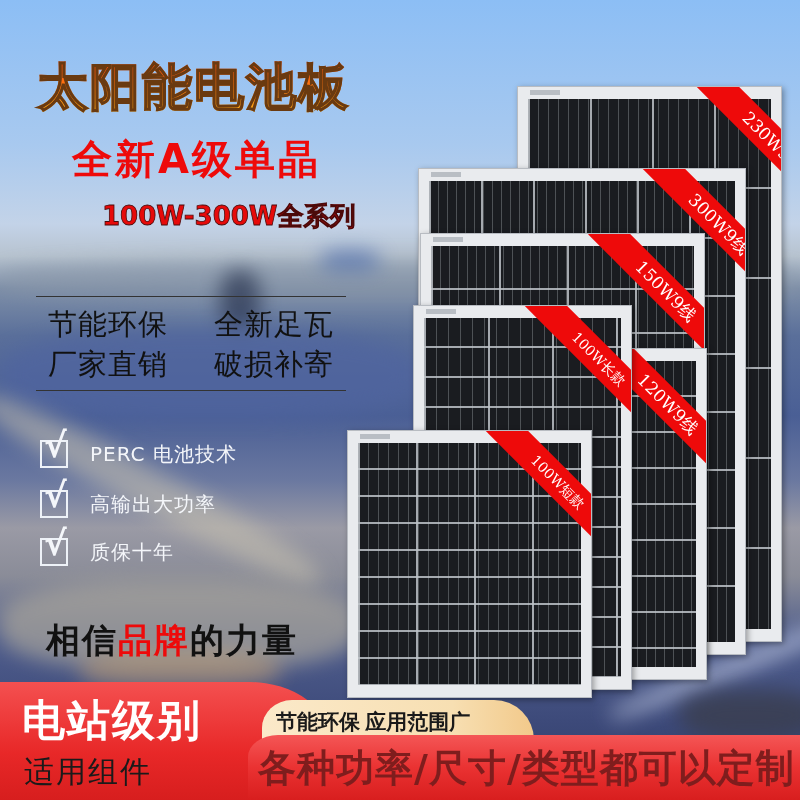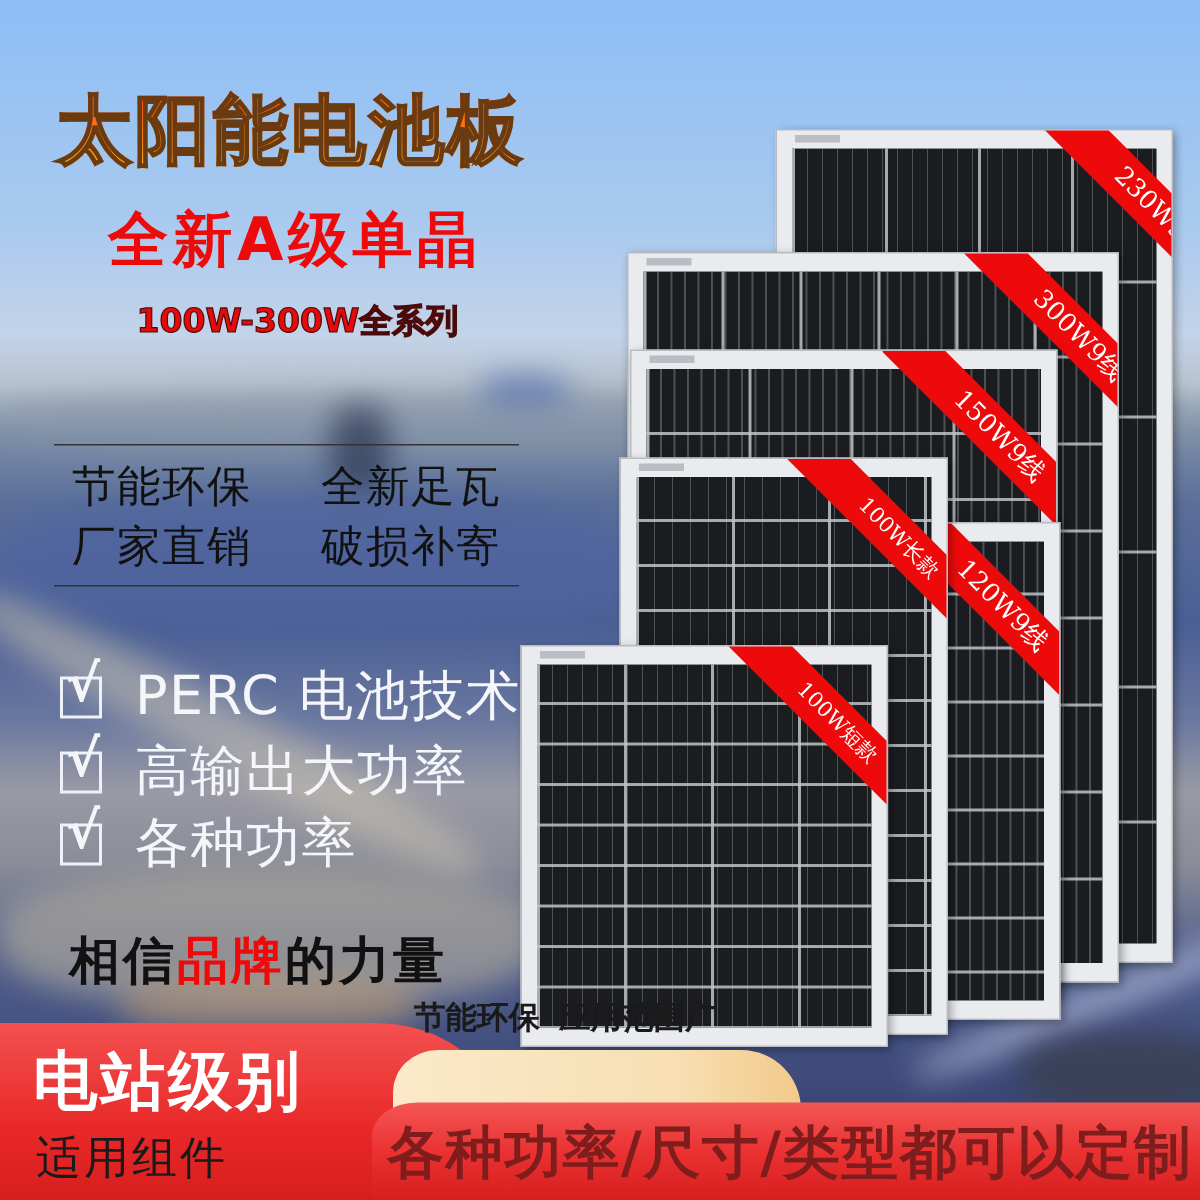--- a/index.html
+++ b/index.html
@@ -5,44 +5,44 @@
 *{margin:0;padding:0;box-sizing:border-box;}
 html,body{width:800px;height:800px;overflow:hidden;}
 body{font-family:"DejaVu Sans","Liberation Sans",sans-serif;position:relative;
   background:linear-gradient(180deg,#8cbef5 0%,#a8c9ef 18%,#c3d3e8 28%,#b7c3cf 32%,#7e8fa8 36%,#5a6f9a 42%,#4a5f95 52%,#6a78a0 60%,#9a9aa5 66%,#8a8c98 72%,#4f5d8c 80%,#3d4a7a 90%,#2e3a66 100%);}
 .bg-layer{position:absolute;left:0;top:0;width:800px;height:800px;overflow:hidden;}
 .blob{position:absolute;filter:blur(10px);border-radius:40%;}
 .title-main{position:absolute;left:38px;top:54px;font-size:50px;font-weight:900;letter-spacing:2px;
   background:linear-gradient(180deg,#ff3d10 0%,#ff7a10 50%,#ffc21a 100%);-webkit-background-clip:text;background-clip:text;color:transparent;
   -webkit-text-stroke:1.5px #6a3a10;font-family:"DejaVu Sans",sans-serif;}
 .title-sub{position:absolute;left:72px;top:132px;font-size:40px;font-weight:900;color:#ee0a0a;letter-spacing:3px;font-family:"DejaVu Sans",sans-serif;}
-.title-range{position:absolute;left:91px;top:199px;font-size:22px;font-weight:900;color:#e60a0a;-webkit-text-stroke:0.8px #4a0a0a;font-family:"DejaVu Sans",sans-serif;}
+.title-range{position:absolute;left:102px;top:199px;font-size:26px;font-weight:900;color:#e60a0a;-webkit-text-stroke:0.8px #4a0a0a;font-family:"DejaVu Sans",sans-serif;}
 .rule{position:absolute;height:1px;background:#333;}
 .promo{position:absolute;font-size:29px;color:#111;letter-spacing:1px;font-family:"DejaVu Sans",sans-serif;}
 .feature{position:absolute;left:40px;display:flex;align-items:center;}
 .check{width:28px;height:28px;border:2.5px solid #eef2f8;position:relative;margin-right:22px;}
 .check span{position:absolute;left:2px;top:-14px;font-size:34px;color:#f4f6fa;font-weight:700;line-height:1;}
-.feature-text{font-size:36px;color:#f4f6fa;letter-spacing:1px;font-family:"DejaVu Sans",sans-serif;}
+.feature-text{font-size:20px;color:#f4f6fa;letter-spacing:1px;font-family:"DejaVu Sans",sans-serif;}
 .brand{position:absolute;left:46px;top:618px;font-size:34px;font-weight:900;color:#111;letter-spacing:2px;font-family:"DejaVu Sans",sans-serif;}
 .brand .hl{color:#ee0a0a;}
 .panel{position:absolute;background:#e9ebee;border:1px solid #b8bcc2;box-shadow:2px 2px 6px rgba(0,0,0,0.35);overflow:hidden;}
 .panel .cells{position:absolute;left:10px;top:12px;right:10px;bottom:12px;
   background-color:#1a1c20;
   background-image:
     linear-gradient(90deg, rgba(190,195,200,0.85) 0 2px, transparent 2px),
     linear-gradient(0deg, rgba(190,195,200,0.85) 0 2px, transparent 2px),
     linear-gradient(90deg, rgba(120,125,130,0.55) 0 1px, transparent 1px);
 }
 .panel .lbl{position:absolute;left:12px;top:3px;width:30px;height:5px;background:#9aa0a8;opacity:.6;}
 .ribbon{position:absolute;width:190px;height:30px;background:#ee0a0a;color:#fff;font-size:17px;text-align:center;line-height:30px;transform:rotate(45deg);font-family:"DejaVu Serif",serif;white-space:nowrap;}
 .banner-red{position:absolute;left:0;top:682px;width:330px;height:118px;background:linear-gradient(180deg,#f45050 0%,#e82828 60%,#d71e1e 100%);border-top-right-radius:80px 60px;}
 .banner-title{position:absolute;left:22px;top:692px;font-size:43px;font-weight:900;color:#fff;letter-spacing:2px;font-family:"DejaVu Sans",sans-serif;}
 .banner-sub{position:absolute;left:24px;top:752px;font-size:30px;font-weight:400;color:#1a1a1a;letter-spacing:2px;font-family:"DejaVu Sans",sans-serif;}
 .tab-cream{position:absolute;left:262px;top:700px;width:272px;height:42px;background:linear-gradient(90deg,#fbe9c9 0%,#f7dfb2 70%,#f2c98a 100%);border-top-left-radius:30px 28px;border-top-right-radius:40px 40px;}
-.tab-text{position:absolute;left:276px;top:664px;font-size:21px;font-weight:700;color:#1a1a1a;font-family:Liberation Mono, monospace;}
+.tab-text{position:absolute;left:276px;top:708px;font-size:21px;font-weight:700;color:#1a1a1a;font-family:Liberation Serif, serif;}
 .strip-red{position:absolute;left:248px;top:735px;width:552px;height:65px;background:linear-gradient(180deg,#f45656 0%,#ea3232 50%,#d81e1e 100%);border-top-left-radius:30px 22px;}
 .strip-text{position:absolute;left:258px;top:743px;font-size:38px;font-weight:900;color:#7f1d1d;letter-spacing:1px;white-space:nowrap;font-family:"DejaVu Sans",sans-serif;}
 </style>
 </head>
 <body>
 
 <div class="bg-layer">
   <div class="blob" style="left:0;top:260px;width:800px;height:40px;background:#8a97a8;opacity:.6;"></div>
   <div class="blob" style="left:220px;top:270px;width:40px;height:60px;background:#2a3550;opacity:.7;"></div>
   <div class="blob" style="left:320px;top:250px;width:60px;height:20px;background:#3b5ea8;opacity:.6;"></div>
@@ -74,21 +74,21 @@
 <div class="feature" style="top:490px;">
   <div class="check">
       <span>√</span>
     </div>
   <span class="feature-text">高输出大功率</span>
 </div>
 <div class="feature" style="top:538px;">
   <div class="check">
       <span>√</span>
     </div>
-  <span class="feature-text">各种功率</span>
+  <span class="feature-text">质保十年</span>
 </div>
 
 <div class="brand">
   <span>相信</span><span class="hl">品牌</span><span>的力量</span>
 </div>
 
 <div class="panel" style="left:517px;top:86px;width:265px;height:556px;">
   <div class="lbl"></div>
   <div class="cells" style="background-size:62px 100%,100% 90px,10px 100%;"></div>
   <div class="ribbon" style="left:160px;top:40px;">230W9线</div>

